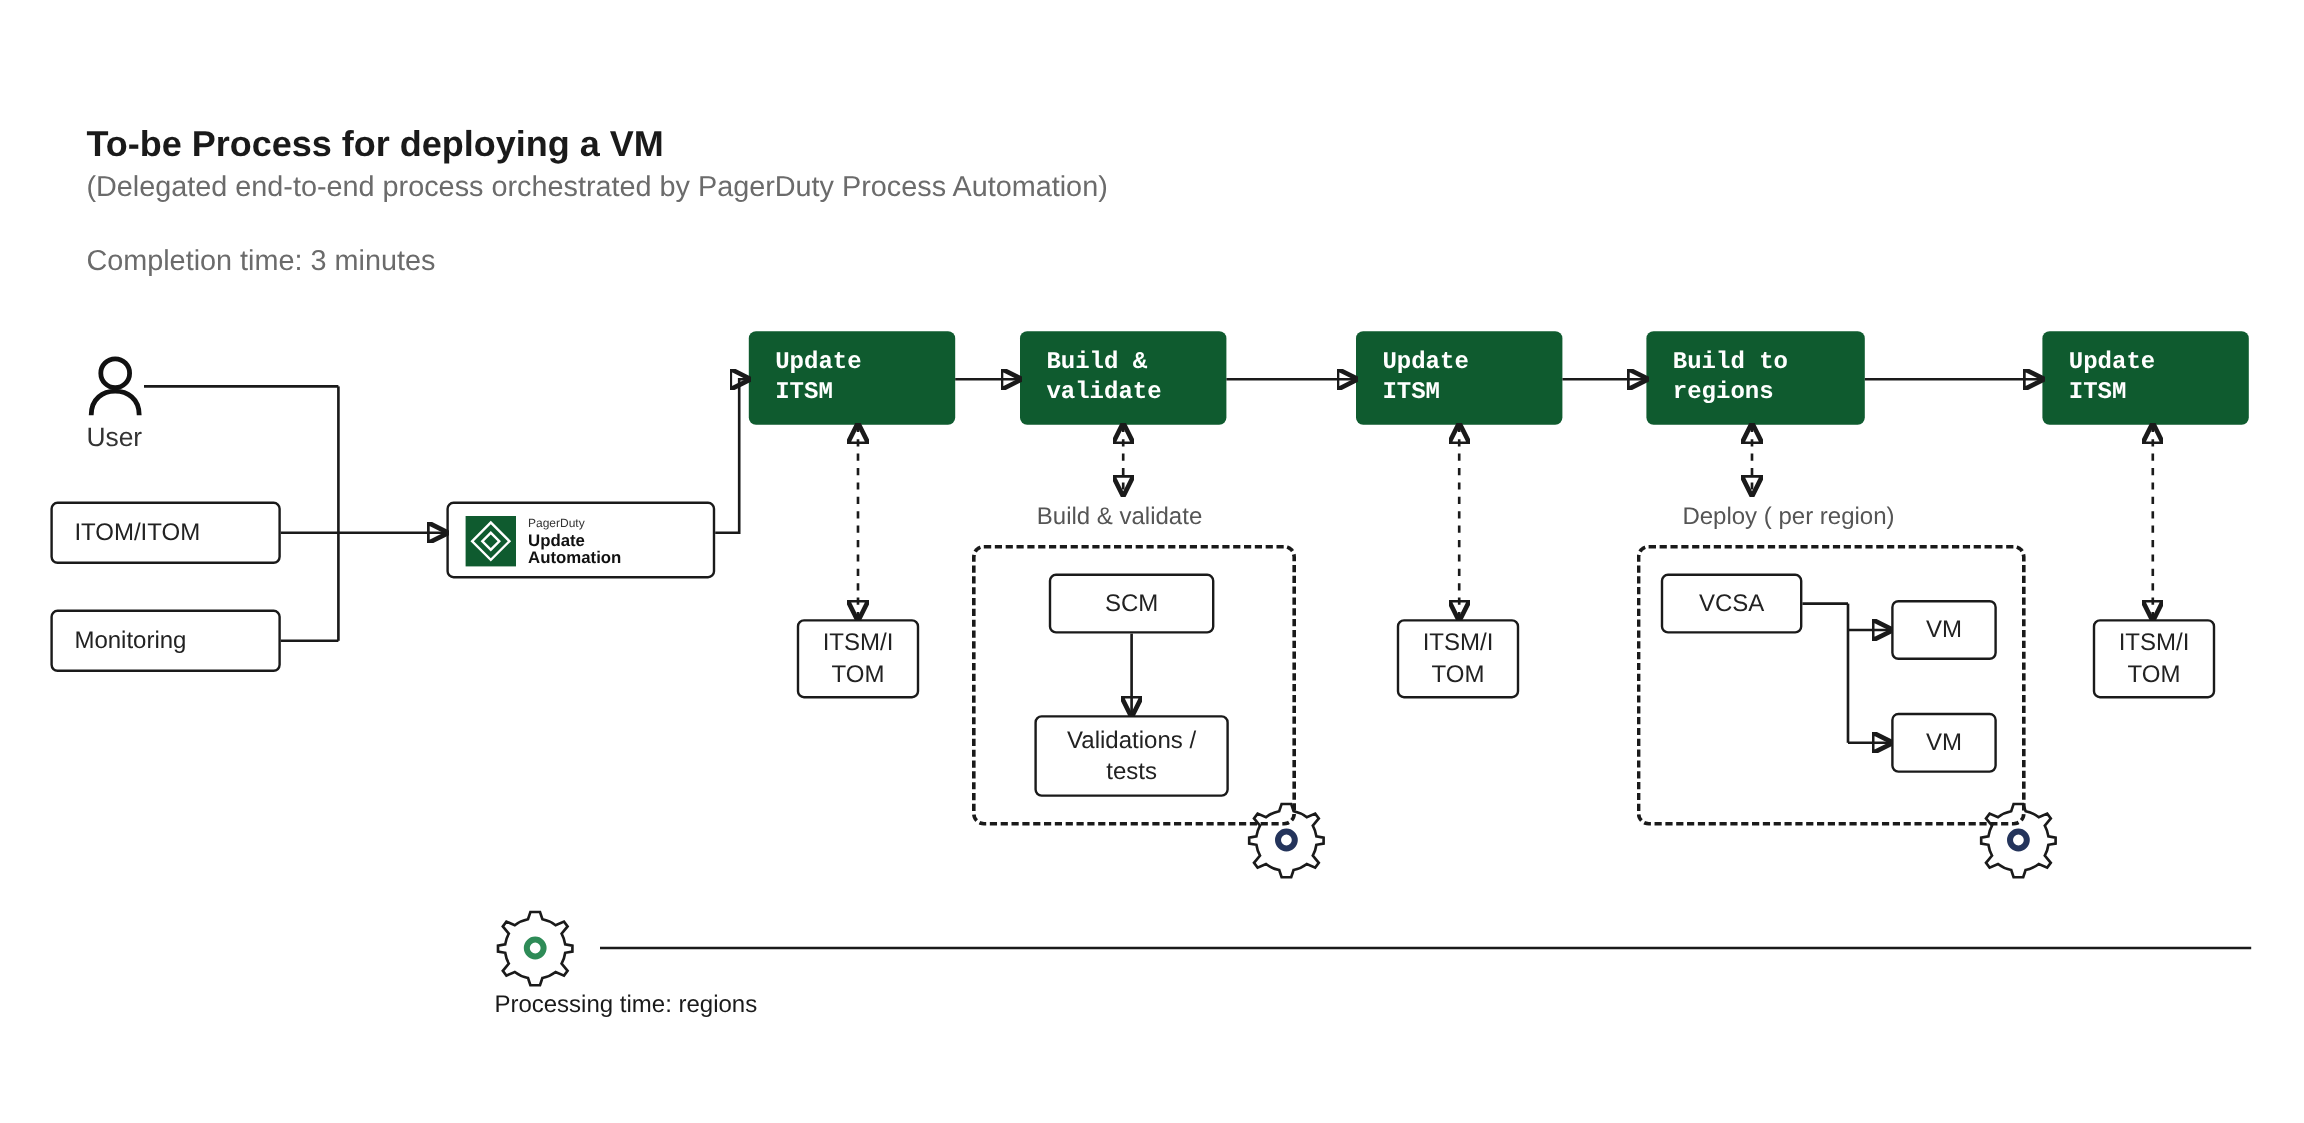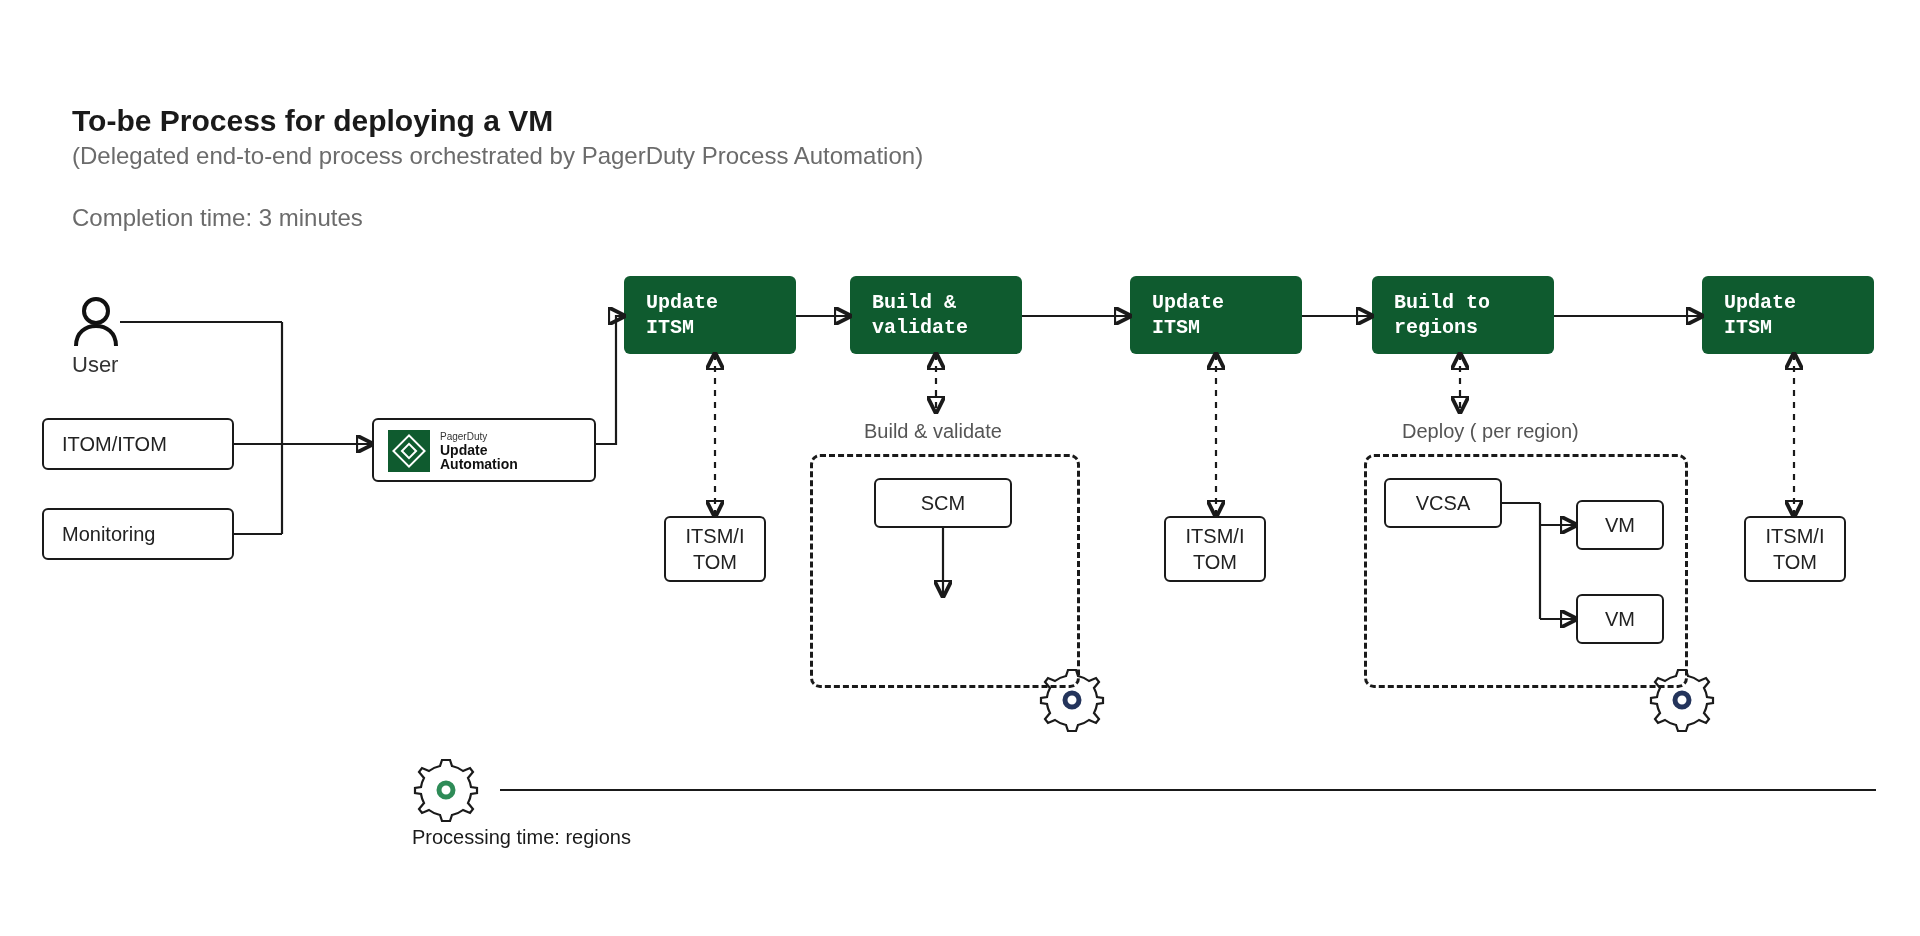--- a/index.html
+++ b/index.html
@@ -182,20 +182,21 @@
   <div class="abs step" style="left:850px;  top:276px; width:172px; height:78px;">Build &amp; validate</div>
   <div class="abs step" style="left:1130px; top:276px; width:172px; height:78px;">Update ITSM</div>
   <div class="abs step" style="left:1372px; top:276px; width:182px; height:78px;">Build to regions</div>
   <div class="abs step" style="left:1702px; top:276px; width:172px; height:78px;">Update ITSM</div>
 
   <div class="abs box" style="left:664px; top:516px; width:102px; height:66px;">ITSM/I TOM</div>
 
   <div class="abs group-title" style="left:864px; top:420px;">Build &amp; validate</div>
   <div class="abs group" style="left:810px; top:454px; width:270px; height:234px;"></div>
   <div class="abs box" style="left:874px; top:478px; width:138px; height:50px;">SCM</div>
+  <div class="abs box" style="left:862px; top:596px; width:162px; height:68px;">Validations / tests</div>
 
   <div class="abs box" style="left:1164px; top:516px; width:102px; height:66px;">ITSM/I TOM</div>
 
   <div class="abs group-title" style="left:1402px; top:420px;">Deploy ( per region)</div>
   <div class="abs group" style="left:1364px; top:454px; width:324px; height:234px;"></div>
   <div class="abs box" style="left:1384px; top:478px; width:118px; height:50px;">VCSA</div>
   <div class="abs box" style="left:1576px; top:500px; width:88px; height:50px;">VM</div>
   <div class="abs box" style="left:1576px; top:594px; width:88px; height:50px;">VM</div>
 
   <div class="abs box" style="left:1744px; top:516px; width:102px; height:66px;">ITSM/I TOM</div>

